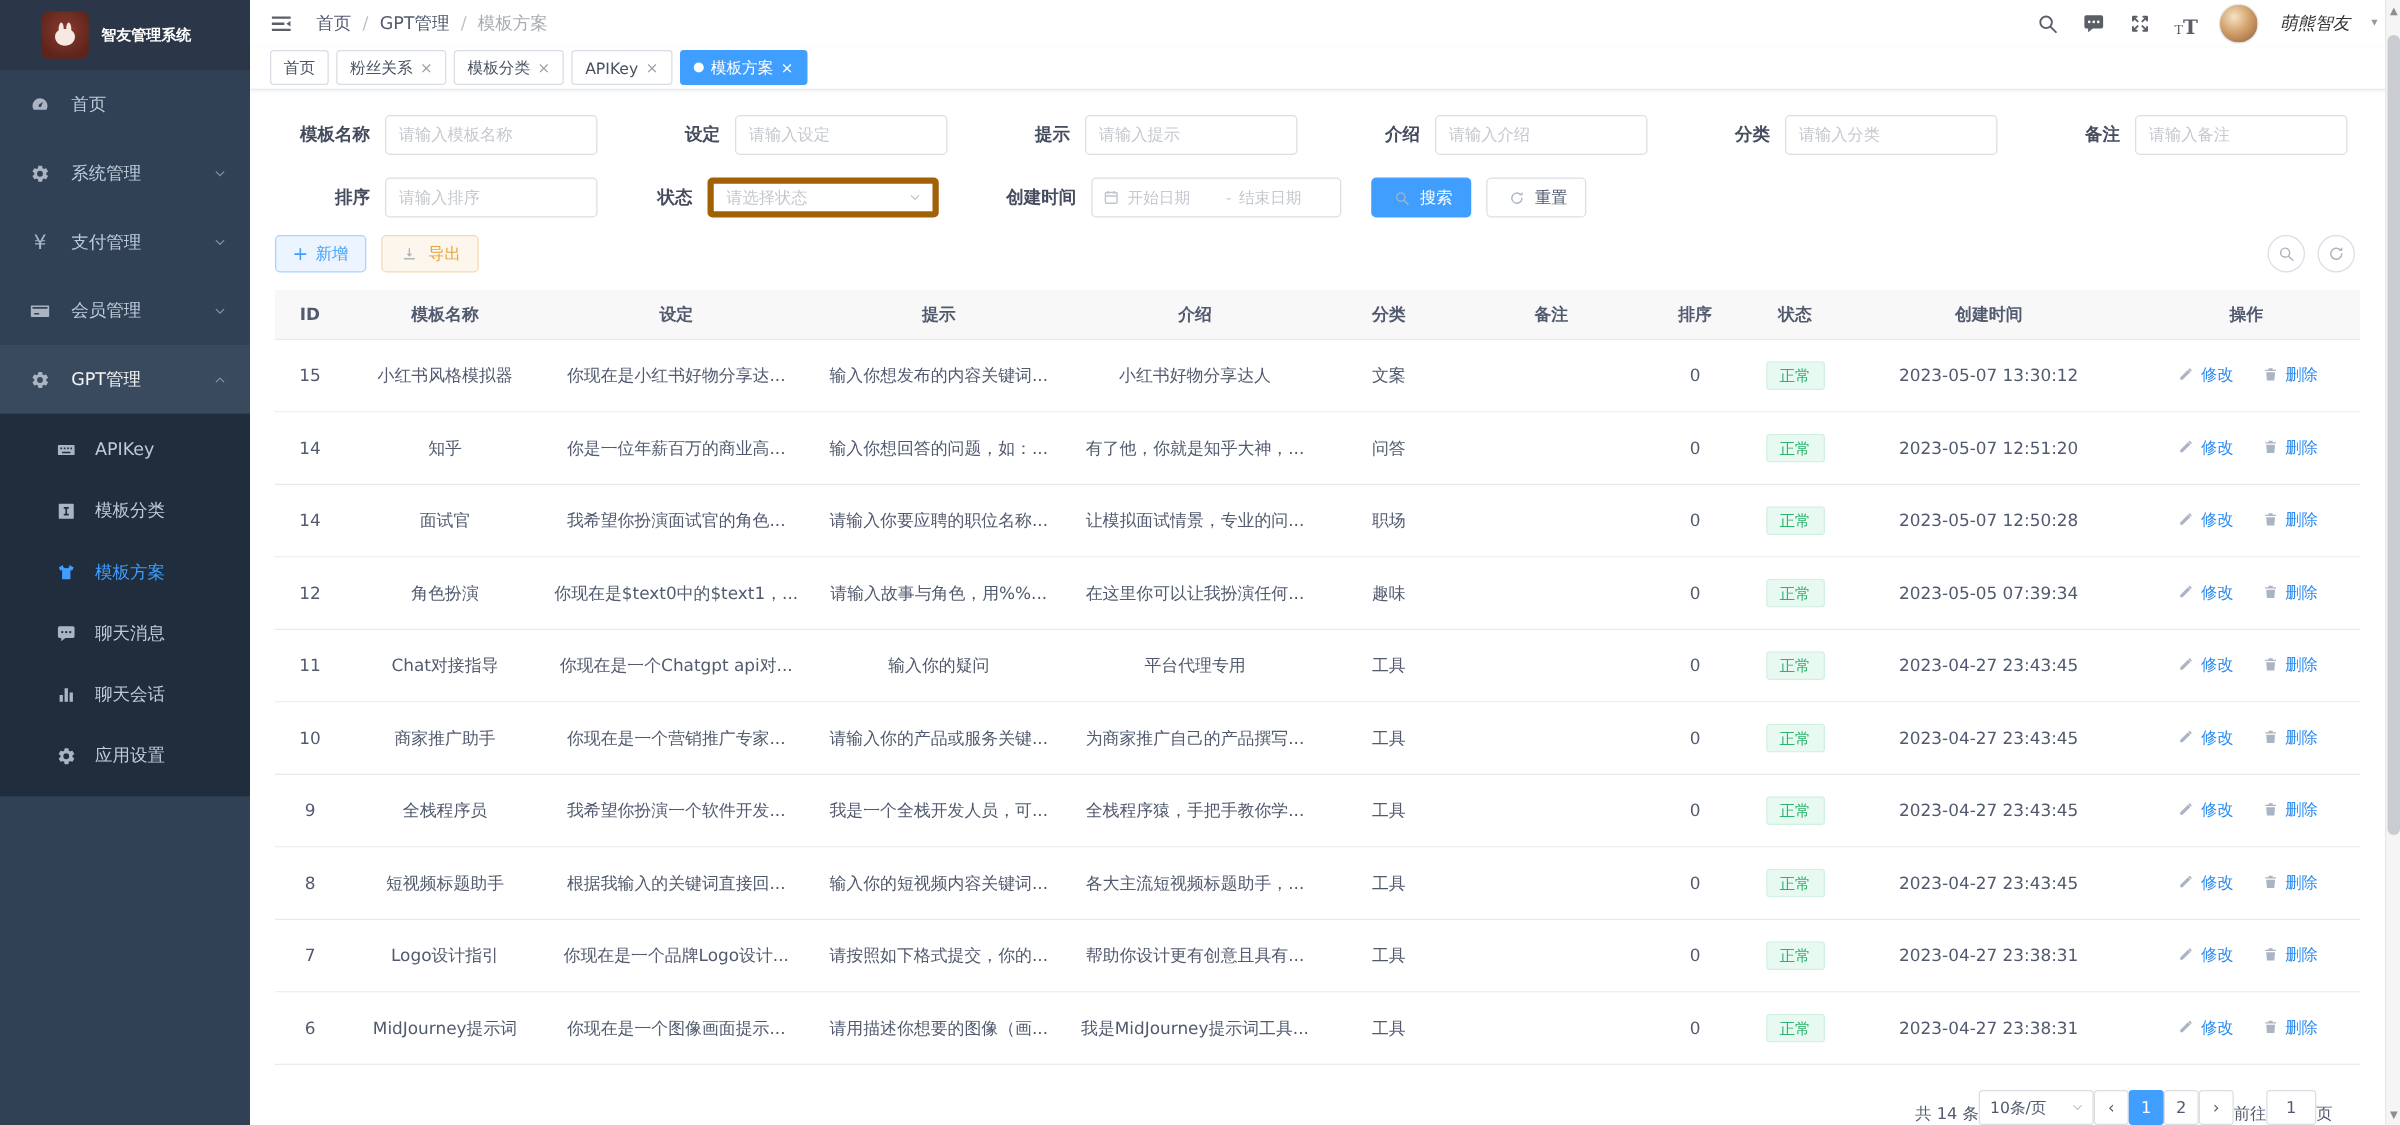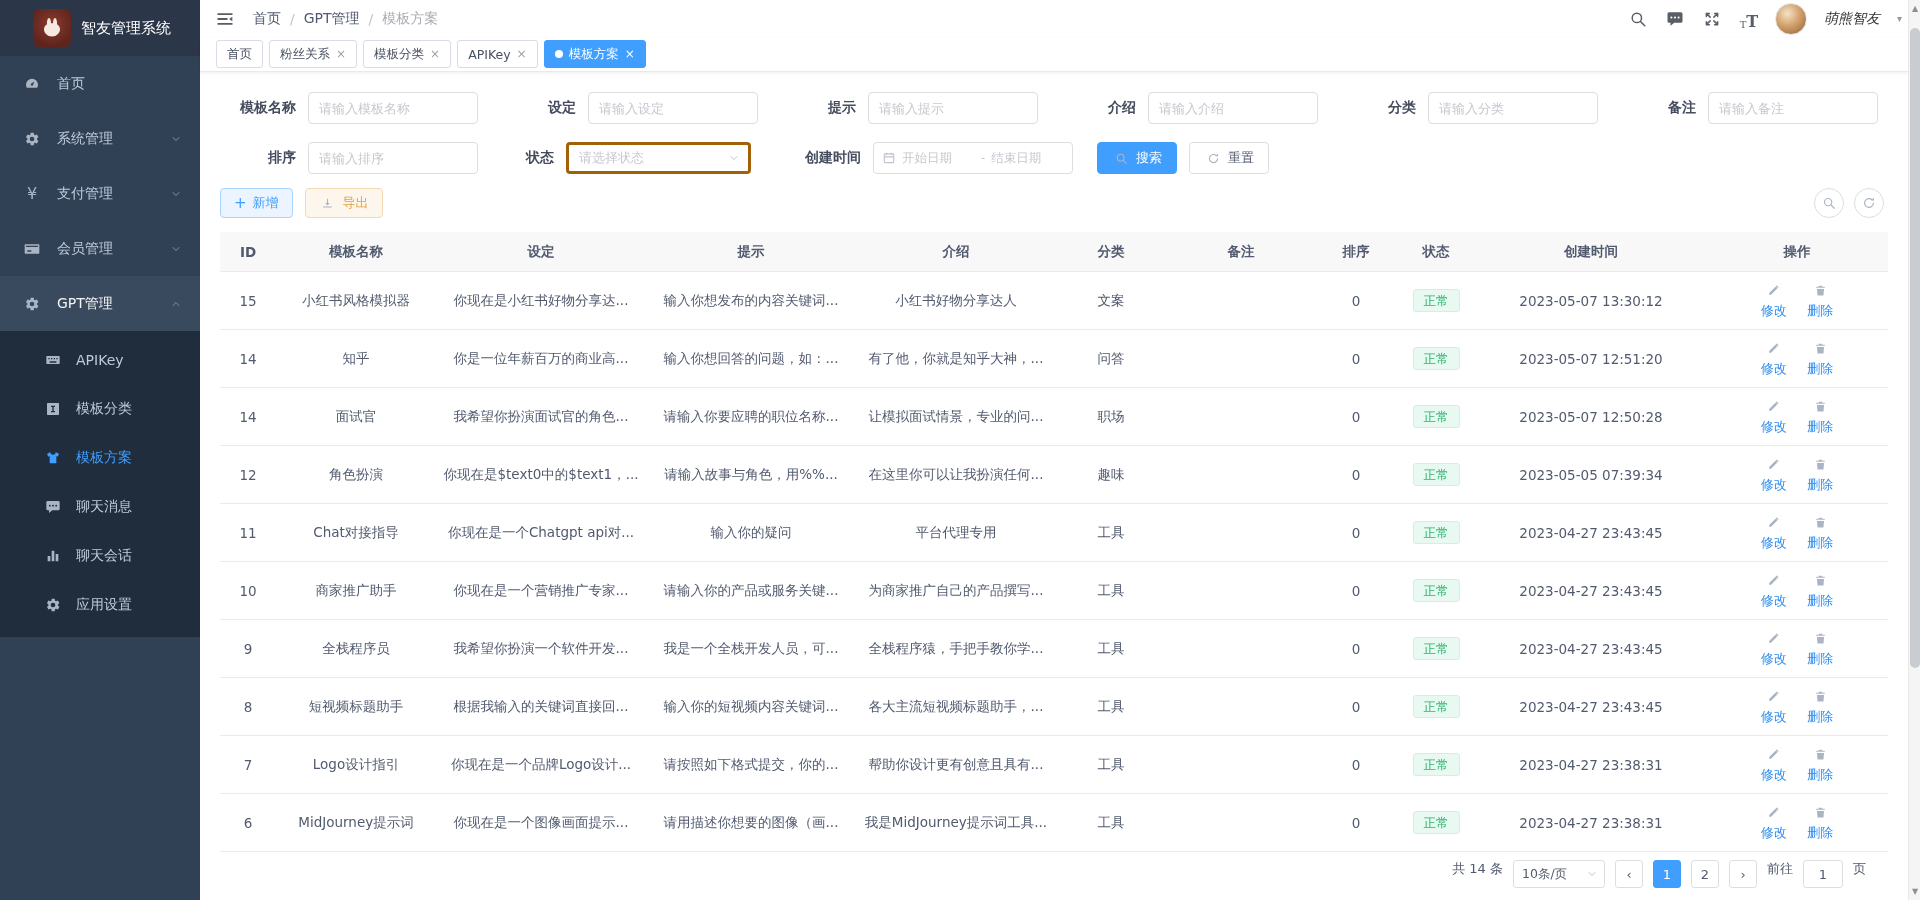--- a/index.html
+++ b/index.html
@@ -5,21 +5,21 @@
   * { margin:0; padding:0; box-sizing:border-box; }
   html,body { width:1920px; height:900px; overflow:hidden; }
   body { font-family:"DejaVu Sans","Liberation Sans",sans-serif; font-size:14px; color:#515a6e; background:#fff; }
   .app { display:flex; width:1920px; height:900px; position:relative; }
 
   
   .sidebar { width:200px; flex-shrink:0; background:#304156; height:900px; overflow:hidden; }
   .logo-bar { height:56px; background:#2b3648; display:flex; align-items:center; padding-left:33px; }
   .logo-avatar { width:38px; height:38px; border-radius:6px; background:radial-gradient(circle at 50% 40%, #8a3b2e 0%, #5e241c 75%); display:flex; align-items:center; justify-content:center; flex-shrink:0; }
   .logo-avatar svg { width:24px; height:24px; }
-  .logo-title { color:#fff; font-weight:normal; font-size:15px; margin-left:10px; white-space:nowrap; }
+  .logo-title { color:#fff; font-weight:bold; font-size:12px; margin-left:10px; white-space:nowrap; }
   .menu-item { height:55px; display:flex; align-items:center; padding:0 18px 0 23px; color:#bfcbd9; font-size:14px; cursor:pointer; }
   .menu-item.open { background:rgba(255,255,255,.05); color:#f4f4f5; }
   .micon { width:18px; height:18px; display:inline-flex; align-items:center; justify-content:center; color:#aab4c3; flex-shrink:0; }
   .micon svg { width:16px; height:16px; }
   .menu-item .micon { margin-right:16px; }
   .menu-item .mlabel { flex:1; white-space:nowrap; }
   .menu-arrow { color:#8592a6; width:12px; height:12px; display:inline-flex; }
   .menu-arrow svg { width:12px; height:12px; }
   .menu-arrow.up { transform:rotate(180deg); }
   .submenu { background:#1f2d3d; padding:4px 0 8px; }
@@ -60,21 +60,21 @@
 
   .filter-row { display:flex; align-items:center; }
   .row1 { margin-top:20px; }
   .row2 { margin-top:18px; }
   .field { flex:1; display:flex; align-items:center; min-width:0; }
   .flabel { width:76px; text-align:right; margin-right:12px; color:#454c5e; font-weight:600; font-size:14px; flex-shrink:0; white-space:nowrap; }
   .f-input { width:170px; height:32px; border:1px solid #dcdee2; border-radius:4px; padding:0 10px; font-size:13px; color:#515a6e; outline:none; background:#fff; font-family:inherit; }
   .f-input::placeholder { color:#c5c8ce; }
   .fixed-field { flex:none; }
   .flabel-w110 { width:110px; }
-  .select-box { width:185px; height:32px; border:3px solid #a16207; border-radius:4px; padding:0 8px 0 10px; display:flex; align-items:center; background:#fff; cursor:pointer; }
+  .select-box { width:185px; height:32px; border:5px solid #a16207; border-radius:4px; padding:0 8px 0 10px; display:flex; align-items:center; background:#fff; cursor:pointer; }
   .select-box .sel-text { flex:1; font-size:13px; color:#c5c8ce; }
   .sel-arrow { color:#c0c4cc; width:12px; height:12px; display:inline-flex; }
   .sel-arrow svg { width:12px; height:12px; }
   .range-box { width:200px; height:32px; border:1px solid #dcdee2; border-radius:4px; display:flex; align-items:center; padding:0 8px; background:#fff; gap:6px; }
   .range-box .cal { color:#c0c4cc; width:14px; height:14px; display:inline-flex; }
   .range-box .cal svg { width:14px; height:14px; }
   .range-ph { font-size:12.5px; color:#c5c8ce; flex:1; white-space:nowrap; }
   .range-sep { color:#c5c8ce; font-size:12px; }
 
   .btn { height:32px; border-radius:4px; border:1px solid transparent; font-size:13px; display:inline-flex; align-items:center; gap:6px; padding:0 14px; cursor:pointer; font-family:inherit; }
@@ -93,25 +93,25 @@
 
   
   .table { margin-top:14px; width:1668px; font-size:13.5px; }
   .tr { display:flex; align-items:center; border-bottom:1px solid #e8eaec; }
   .th-row { height:40px; background:#f8f8f9; font-weight:600; color:#515a6e; border-bottom:1px solid #e8eaec; }
   .body-row { height:58px; background:#fff; }
   .td,.th { text-align:center; padding:0 6px; overflow:hidden; text-overflow:ellipsis; white-space:nowrap; flex-shrink:0; }
   .c0{width:56px}.c1{width:160px}.c2{width:210px}.c3{width:210px}.c4{width:200px}.c5{width:110px}
   .c6{width:150px}.c7{width:80px}.c8{width:80px}.c9{width:230px}.c10{width:182px}
   .tag-success { display:inline-block; padding:3px 10px; background:#e7f9f0; border:1px solid #d1f0e0; color:#2db46f; border-radius:3px; font-size:12.5px; line-height:1.2; }
-  .op-link { color:#2d8cf0; display:inline-flex; align-items:center; gap:3px; margin:0 8px; cursor:pointer; font-size:13px; text-decoration:none;flex-direction:column; }
+  .op-link { color:#2d8cf0; display:inline-flex; align-items:center; gap:3px; margin:0 8px; cursor:pointer; font-size:13px; text-decoration:none; }
   .op-link svg { width:13px; height:13px; }
 
   
-  .footer { margin-top:8px; display:flex; align-items:flex-start; justify-content:flex-end; gap:10px; padding-right:34px; height:40px; font-size:13px; color:#515a6e; }
+  .footer { margin-top:8px; display:flex; align-items:flex-end; justify-content:flex-end; gap:0; padding-right:34px; height:40px; font-size:13px; color:#515a6e; }
   .psize { width:92px; height:28px; border:1px solid #dcdee2; border-radius:3px; display:flex; align-items:center; padding:0 6px 0 8px; color:#515a6e; font-size:12.5px; cursor:pointer; background:#fff; gap:4px; }
   .psize span:first-child { flex:1; }
   .pbtn { min-width:28px; height:28px; border:1px solid #dcdee2; border-radius:3px; background:#fff; color:#515a6e; font-size:13px; display:inline-flex; align-items:center; justify-content:center; cursor:pointer; font-family:inherit; }
   .pbtn.active { background:#409eff; border-color:#409eff; color:#fff; }
   .goto-input { width:40px; height:28px; border:1px solid #dcdee2; border-radius:3px; text-align:center; font-size:13px; color:#515a6e; outline:none; font-family:inherit; }
 
   
   .scrollbar { position:absolute; right:0; top:0; width:12px; height:900px; background:#f5f5f5; border-left:1px solid #e8e8e8; z-index:50; }
   .sb-thumb { position:absolute; left:1px; top:28px; width:10px; height:640px; background:#c9ccd1; border-radius:5px; }
   .sb-arrow { position:absolute; left:0; width:12px; text-align:center; font-size:8px; color:#8b8f96; }

